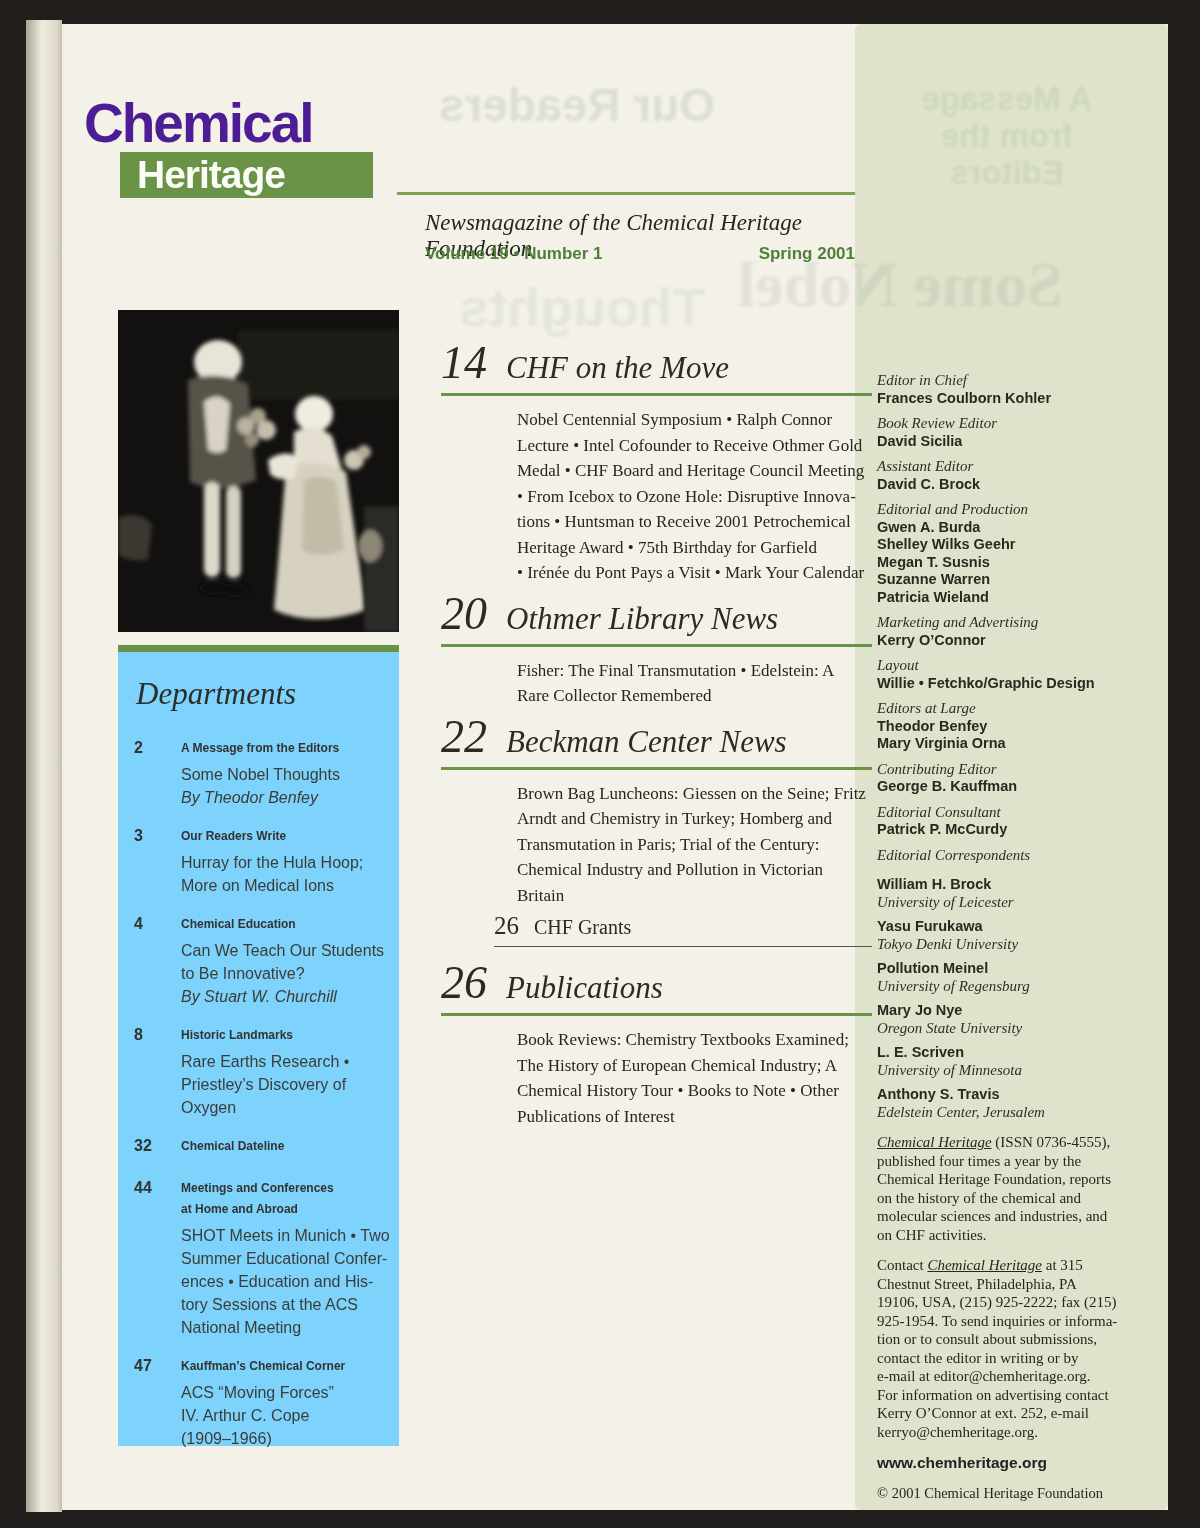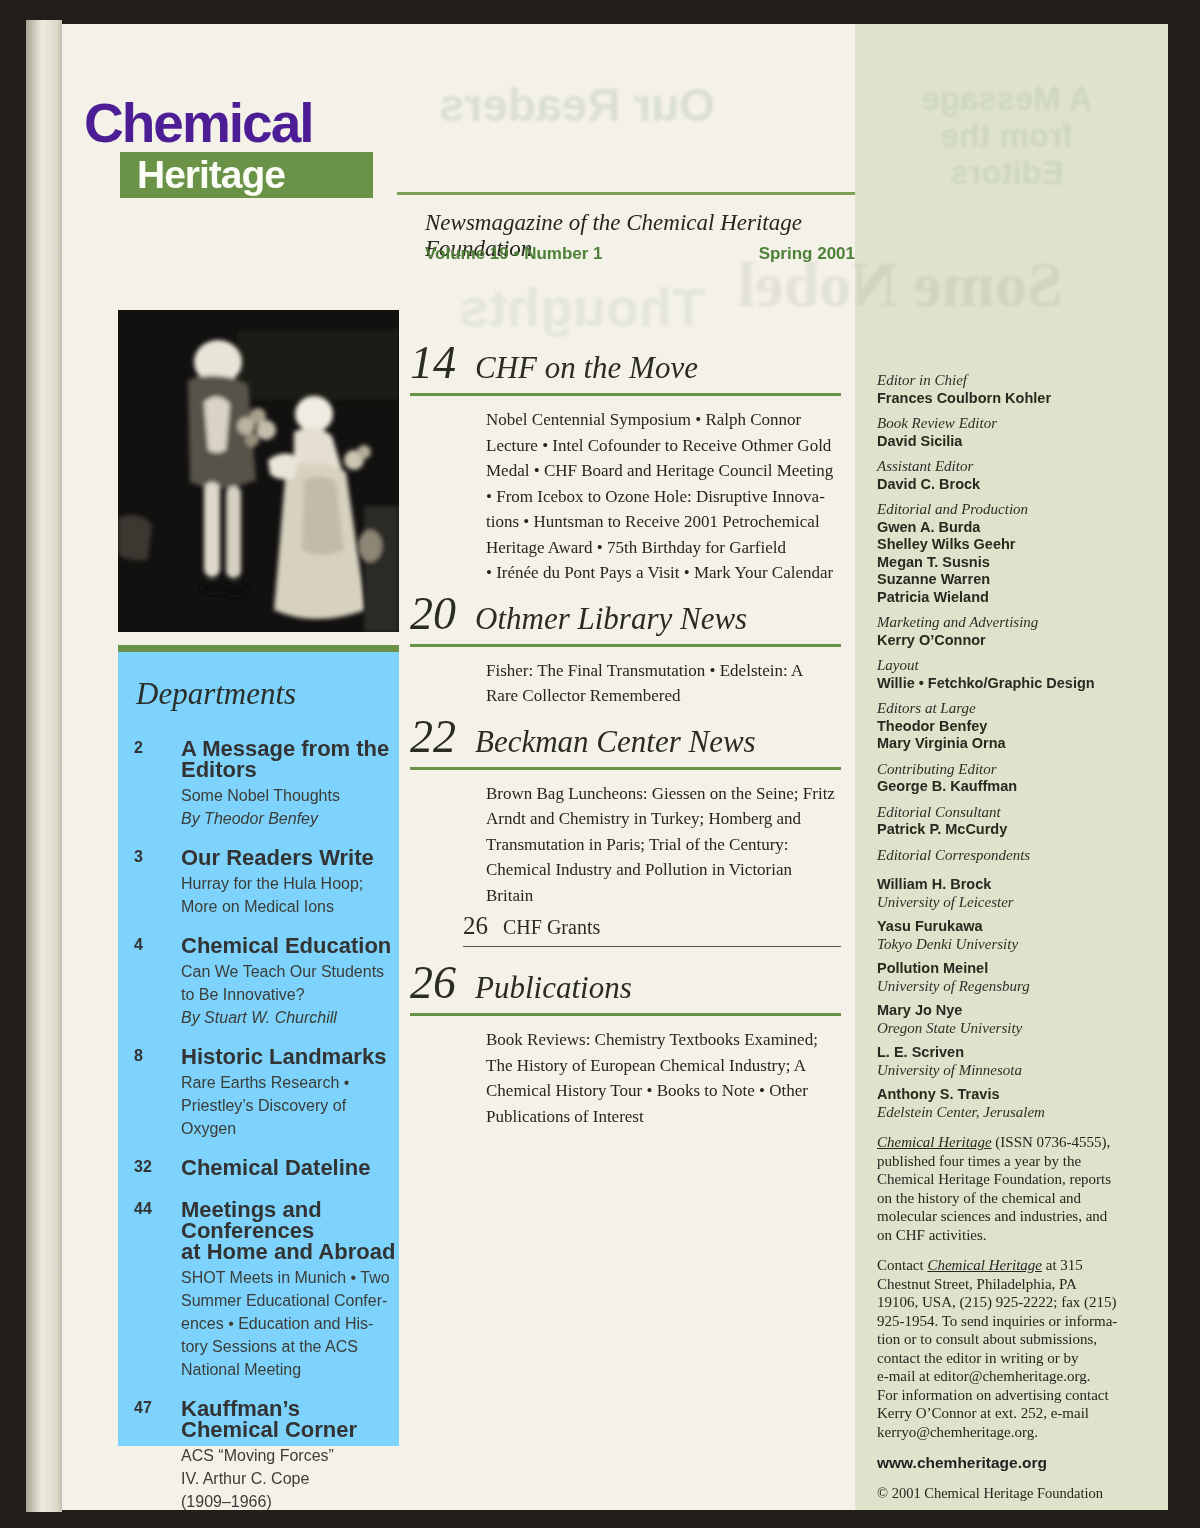--- a/index.html
+++ b/index.html
@@ -12,21 +12,21 @@
   .spine {
     position:absolute; left:26px; top:20px; width:36px; height:1492px;
     background:linear-gradient(90deg,#a9a496 0%, #efebdd 45%, #ded9c9 85%, #c4bfb0 100%);
   }
   .page {
     position:absolute; left:62px; top:24px; width:1106px; height:1486px;
     background:#f4f1e8;
   }
   .sage {
     position:absolute; left:793px; top:0; width:313px; height:1486px;
-    background:#dfe3cb; padding:348px 20px 0 22px;
+    background:#dfe3cb; padding:348px 20px 0 22px;border-radius:6px;
   }
 
   
   .ghost {
     position:absolute; transform:scaleX(-1); font-weight:bold;
     filter:blur(1.5px); pointer-events:none; white-space:pre-line; text-align:center;
   }
   .ghost-readers { left:365px; top:54px; width:300px; font-size:46px; color:#5e8a6e; opacity:.17; }
   .ghost-message { left:820px; top:56px; width:250px; font-size:33px; line-height:37px; color:#6d9178; opacity:.15; }
   .ghost-nobel  { left:598px; top:224px; width:480px; font-size:64px; color:#6b7f6e; opacity:.13;
@@ -71,26 +71,26 @@
     background:#7dd3fc; border-top:7px solid #6a9348;
     padding:18px 4px 0 16px;
   }
   .dept-heading {
     font-family:"Liberation Serif", serif; font-style:italic;
     font-size:31px; color:#2c2c28; margin:6px 0 26px 2px;
   }
   .dept-item { display:flex; margin-bottom:17px; }
   .dept-num { width:47px; flex-shrink:0; font-weight:bold; font-size:16px; color:#333; padding-top:1px; }
   .dept-body { margin-right:-2px; }
-  .dept-title { font-weight:bold; font-size:22px; line-height:21px; color:#333; white-space:pre-line; margin-bottom:4px; }
+  .dept-title { font-weight:bold; font-size:12px; line-height:21px; color:#333; white-space:pre-line; margin-bottom:4px; }
   .dept-detail { font-size:16px; line-height:23px; color:#3c3c38; white-space:pre-line; }
   .dept-byline { font-size:16px; line-height:23px; font-style:italic; color:#3c3c38; }
 
   
-  .features { position:absolute; left:348px; top:316px; width:431px; }
+  .features { position:absolute; left:379px; top:316px; width:431px; }
   .feature { margin-bottom:4px; }
   .feature-head {
     display:flex; align-items:baseline; gap:19px;
     border-bottom:3px solid #6a9348; padding-bottom:7px;
     font-family:"Liberation Serif", serif; font-style:italic; color:#2b2b26;
   }
   .f-num { font-size:46px; line-height:1; }
   .f-title { font-size:31px; line-height:1; }
   .f-desc {
     margin:11px 0 5px 76px; font-family:"Liberation Serif", serif;

